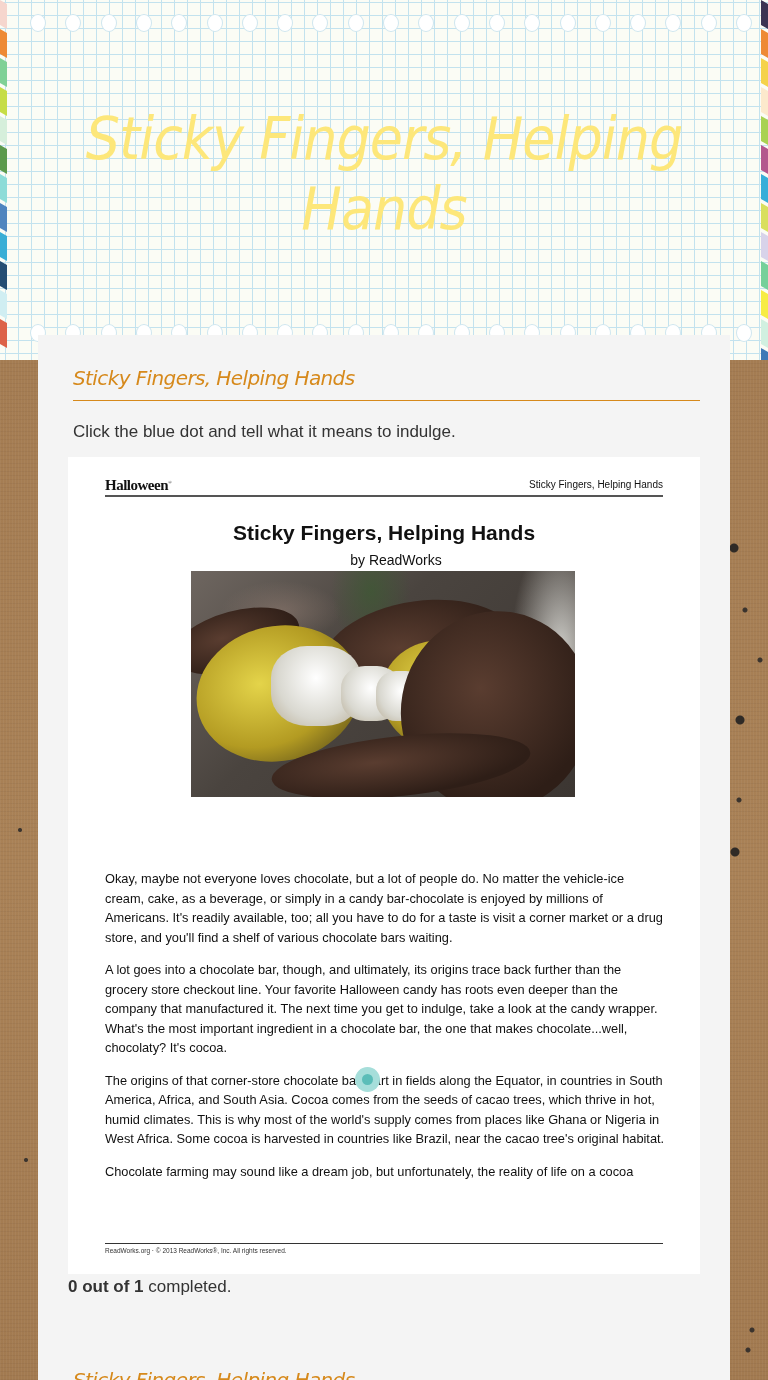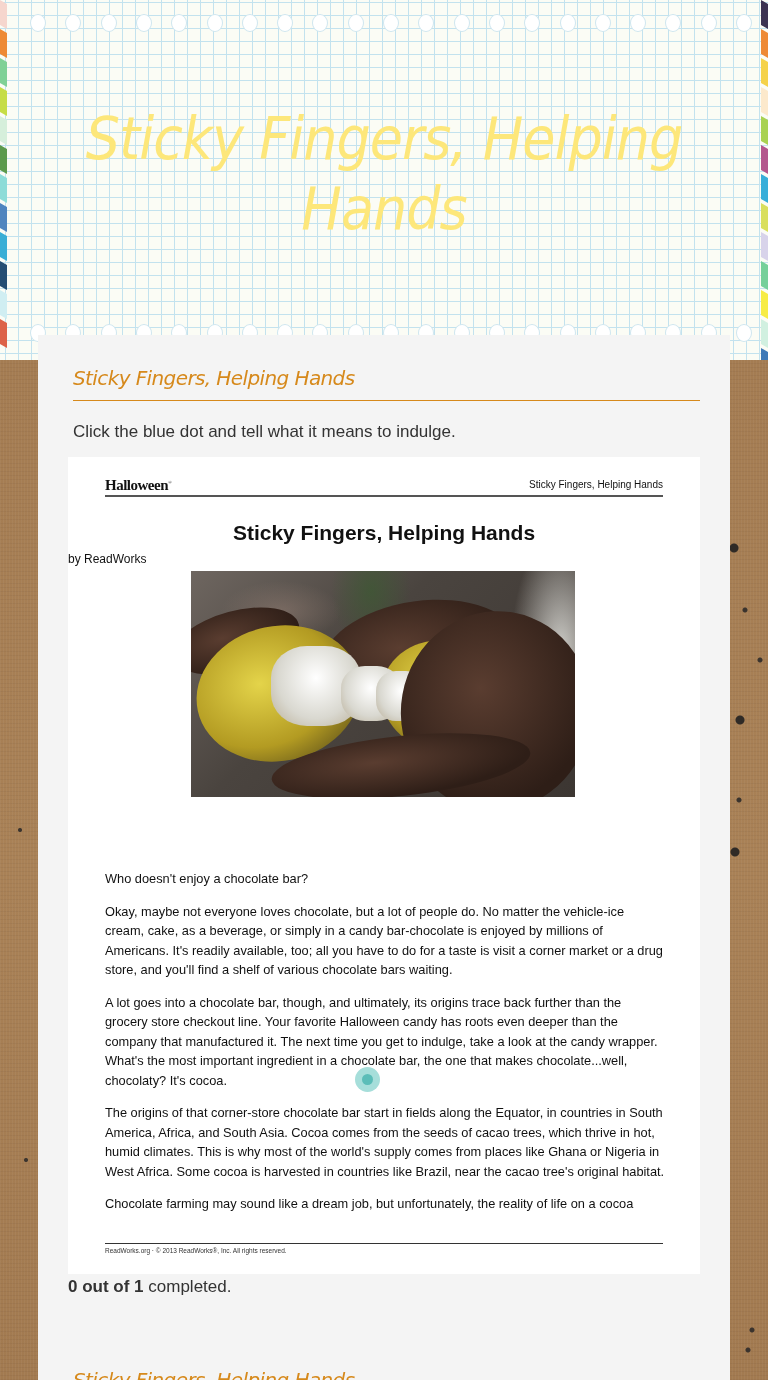--- a/index.html
+++ b/index.html
@@ -100,22 +100,22 @@
   }
   .rw-logo sup { font-size: 5px; font-weight: normal; }
   .doc-header-title {
     position: absolute; right: 0; top: 2px; font-size: 10px;
   }
   .doc-title {
     position: absolute; left: 0; top: 64px; width: 632px; text-align: center;
     font-size: 21px; font-weight: bold;
   }
   .doc-byline {
-    position: absolute; left: 0; top: 95px; width: 632px; text-align: left;
-    font-size: 12px;
+    position: absolute; left: 12px; top: 95px; width: 632px; text-align: center;
+    font-size: 14px;
   }
   .photo {
     position: absolute; left: 123px; top: 114px; width: 384px; height: 226px;
     overflow: hidden;
     background:
       radial-gradient(ellipse 60px 30px at 90px 40px, rgba(140,120,110,0.6), transparent),
       radial-gradient(ellipse 40px 60px at 180px 20px, rgba(60,90,50,0.7), transparent),
       radial-gradient(ellipse 50px 120px at 370px 80px, rgba(230,230,225,0.85), transparent),
       linear-gradient(135deg, #6e6660 0%, #4a443f 40%, #3c3632 100%);
   }
@@ -265,21 +265,20 @@
       <div class="pod" style="left:5px; top:55px; width:165px; height:135px; transform:rotate(-12deg);"></div>
       <div class="pod" style="left:190px; top:70px; width:120px; height:110px; transform:rotate(15deg);"></div>
       <div class="pulp" style="left:80px; top:75px; width:90px; height:80px;"></div>
       <div class="pulp" style="left:150px; top:95px; width:60px; height:55px;"></div>
       <div class="pulp" style="left:185px; top:100px; width:50px; height:50px;"></div>
       <div class="hand" style="left:210px; top:40px; width:190px; height:200px; transform:rotate(10deg);"></div>
       <div class="hand" style="left:80px; top:165px; width:260px; height:60px; transform:rotate(-6deg);"></div>
     </div>
 
     <div class="doc-body">
-      <p>Who doesn't enjoy a chocolate bar?</p>
       <p>Okay, maybe not everyone loves chocolate, but a lot of people do. No matter the vehicle-ice cream, cake, as a beverage, or simply in a candy bar-chocolate is enjoyed by millions of Americans. It's readily available, too; all you have to do for a taste is visit a corner market or a drug store, and you'll find a shelf of various chocolate bars waiting.</p>
       <p>A lot goes into a chocolate bar, though, and ultimately, its origins trace back further than the grocery store checkout line. Your favorite Halloween candy has roots even deeper than the company that manufactured it. The next time you get to indulge, take a look at the candy wrapper. What's the most important ingredient in a chocolate bar, the one that makes chocolate...well, chocolaty? It's cocoa.</p>
       <p>The origins of that corner-store chocolate bar start in fields along the Equator, in countries in South America, Africa, and South Asia. Cocoa comes from the seeds of cacao trees, which thrive in hot, humid climates. This is why most of the world's supply comes from places like Ghana or Nigeria in West Africa. Some cocoa is harvested in countries like Brazil, near the cacao tree's original habitat.</p>
       <p>Chocolate farming may sound like a dream job, but unfortunately, the reality of life on a cocoa</p>
     </div>
 
     <div class="hotspot" aria-label="blue dot"></div>
 
     <div class="doc-footer-rule"></div>
     <div class="doc-footer">ReadWorks.org · © 2013 ReadWorks®, Inc. All rights reserved.</div>

